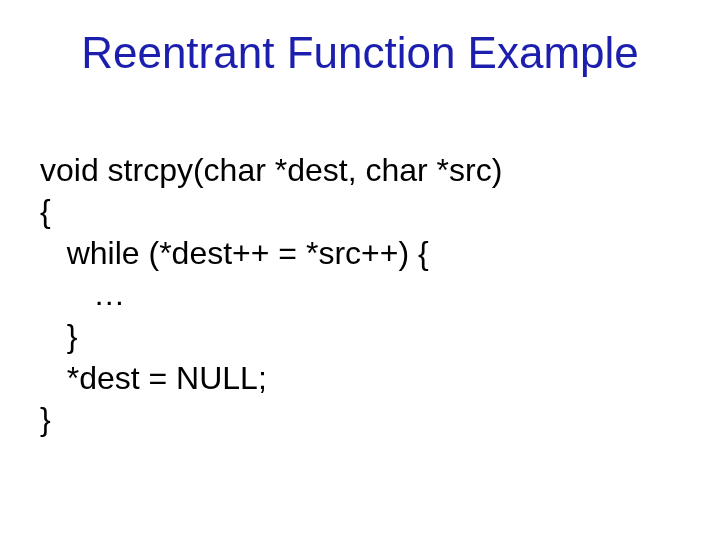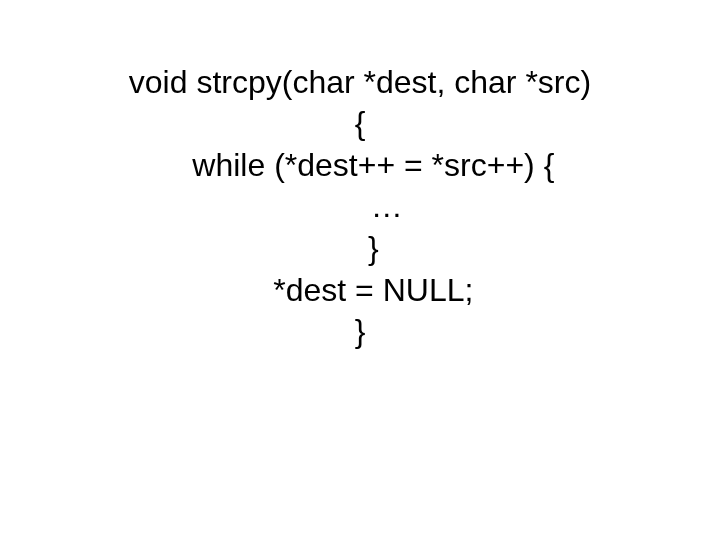--- a/index.html
+++ b/index.html
@@ -23,27 +23,27 @@
     font-size: 44px;
     text-align: center;
     margin: 8px 0 30px 0;
     font-weight: normal;
   }
   .code {
     font-size: 32px;
     line-height: 1.3;
     white-space: pre;
     color: #000000;
-    text-align: center;
   }
 </style>
 </head>
 <body>
 
 <div class="slide">
+  <h1 class="title">Reentrant Function Example</h1>
   <div class="code">
 <span>void strcpy(char *dest, char *src)</span>
 <span>{</span>
 <span>   while (*dest++ = *src++) {</span>
 <span>      …</span>
 <span>   }</span>
 <span>   *dest = NULL;</span>
 <span>}</span></div>
 </div>
 

